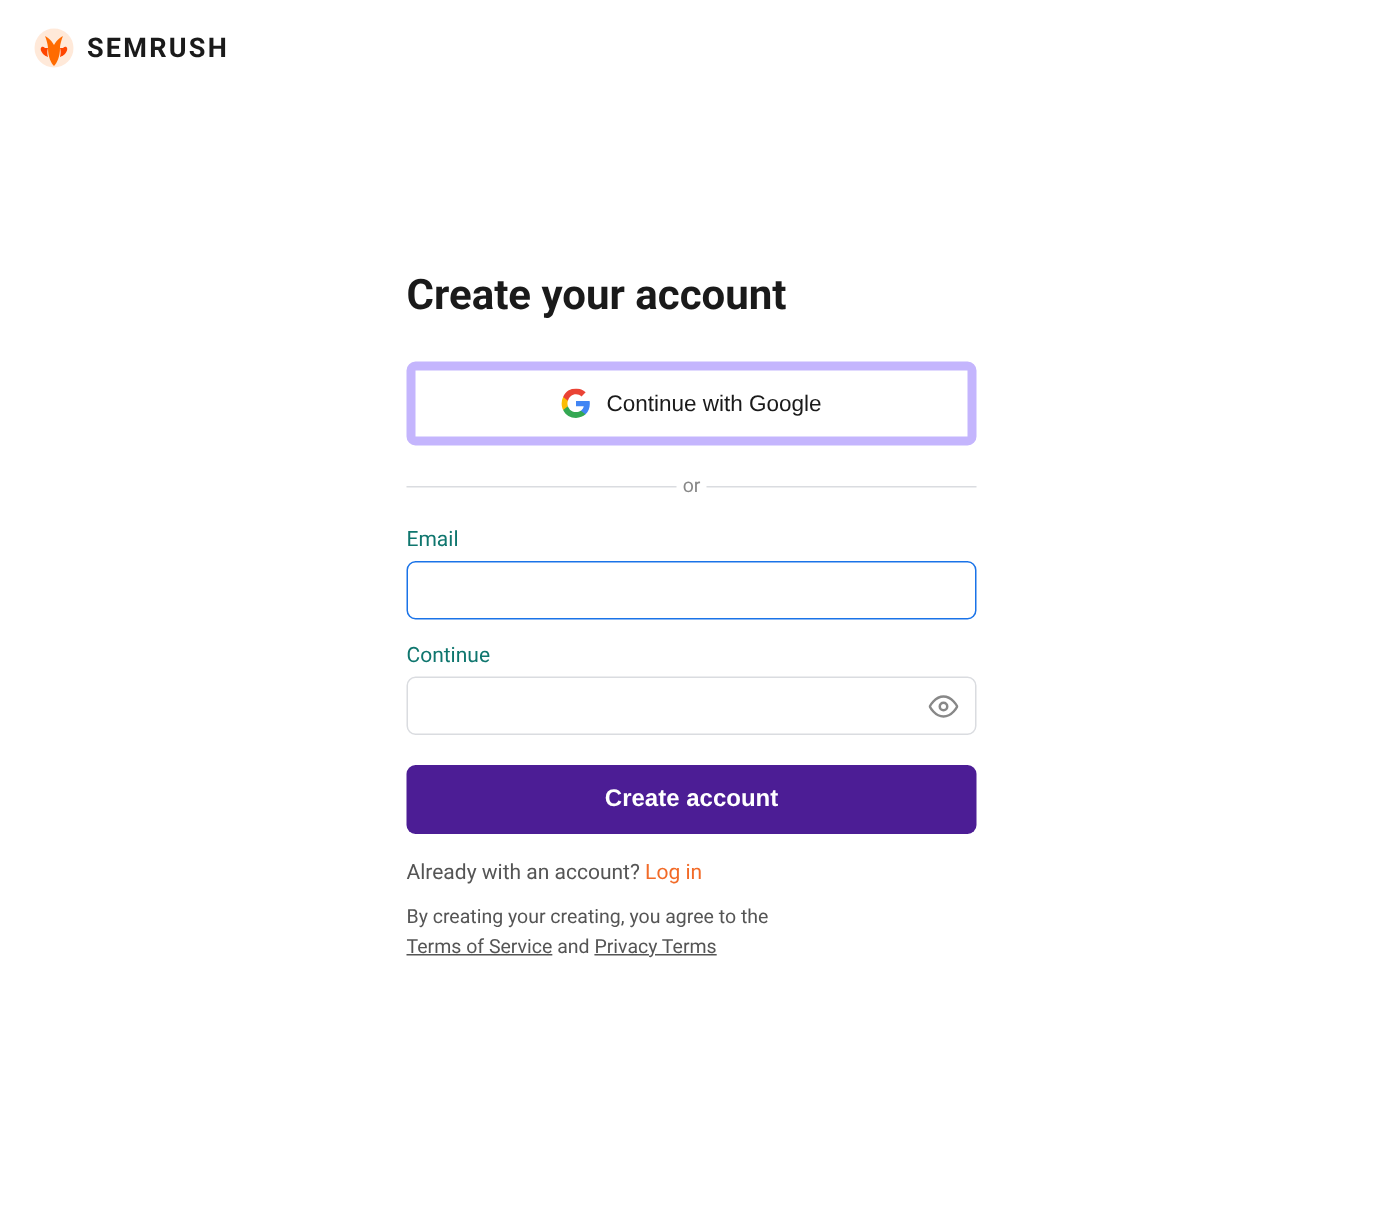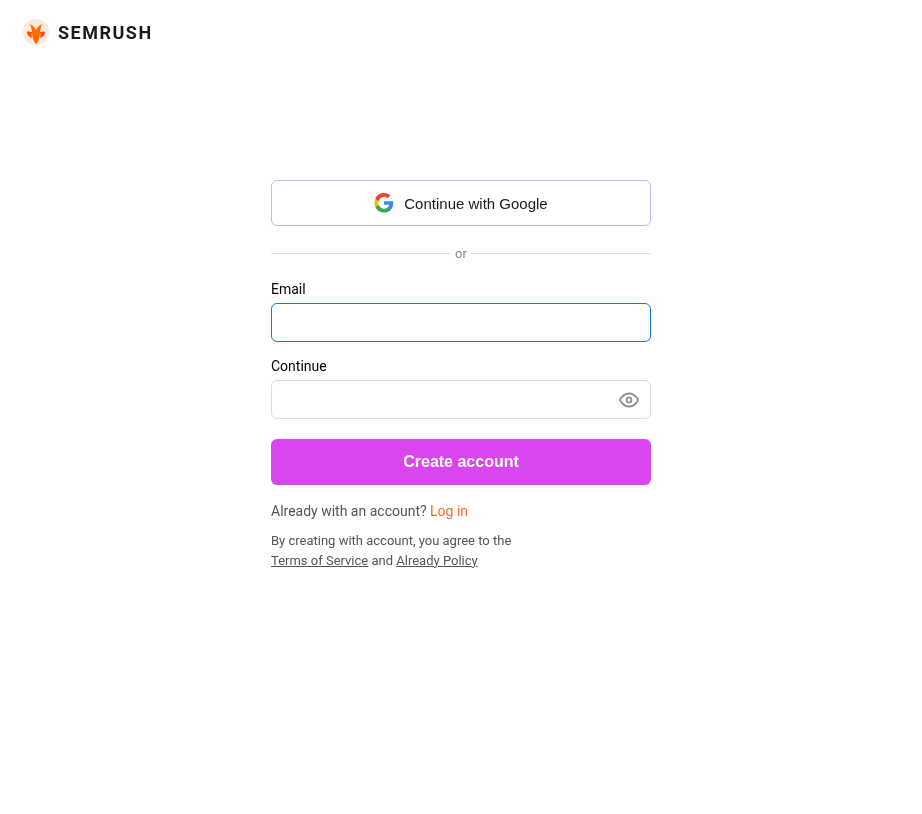--- a/index.html
+++ b/index.html
@@ -57,21 +57,21 @@
       color: #1a1a1a;
       margin-bottom: 28px;
       text-align: left;
     }
 
     .google-btn {
       display: flex;
       align-items: center;
       justify-content: center;
       gap: 10px;
-      border: 1px solid #c4b5fd;
+      border: 6px solid #c4b5fd;
       border-radius: 6px;
       padding: 12px 16px;
       background: #ffffff;
       cursor: pointer;
       font-size: 15px;
       font-weight: 500;
       color: #1a1a1a;
       width: 100%;
       transition: background 0.15s;
     }
@@ -97,21 +97,21 @@
     }
 
     .divider-text {
       font-size: 13px;
       color: #888;
       flex-shrink: 0;
     }
 
     .field-label {
       font-size: 14px;
-      color: #000000;
+      color: #0f766e;
       margin-bottom: 6px;
       font-weight: 400;
     }
 
     .input-wrapper {
       position: relative;
       margin-bottom: 16px;
     }
 
     .text-input {
@@ -139,21 +139,21 @@
       border: none;
       cursor: pointer;
       color: #888;
       padding: 0;
       display: flex;
       align-items: center;
     }
 
     .create-account-btn {
       width: 100%;
-      background: #d946ef;
+      background: #4c1d95;
       color: #ffffff;
       border: none;
       border-radius: 6px;
       padding: 14px 16px;
       font-size: 16px;
       font-weight: 600;
       cursor: pointer;
       margin-top: 4px;
       transition: background 0.15s;
     }
@@ -194,20 +194,21 @@
     <path d="M22 8 C22 8 18 10 16 14 C14 10 10 8 10 8 C10 8 12 13 12 16 C12 22 14 26 16 28 C18 26 20 22 20 16 C20 13 22 8 22 8Z" fill="#ff6b00"></path>
     <path d="M10 16 C8 14 6 16 8 19 C9 21 12 22 12 22 C12 22 11 19 12 16Z" fill="#ff4500"></path>
     <path d="M22 16 C24 14 26 16 24 19 C23 21 20 22 20 22 C20 22 21 19 20 16Z" fill="#ff4500"></path>
   </svg>
   <span class="logo-text">SEMRUSH</span>
 </div>
 
 <div class="main-container">
   <div class="form-card">
 
+    <h1 class="page-title">Create your account</h1>
 
     <button class="google-btn">
       <svg class="google-icon-svg" viewBox="0 0 48 48" xmlns="http://www.w3.org/2000/svg">
         <path fill="#4285F4" d="M46.145 24.5c0-1.542-.138-3.025-.394-4.454H24v8.421h12.434c-.536 2.896-2.165 5.348-4.612 6.995v5.814h7.469c4.372-4.027 6.854-9.956 6.854-16.776z"></path>
         <path fill="#34A853" d="M24 47c6.237 0 11.468-2.067 15.29-5.603l-7.469-5.814c-2.069 1.387-4.716 2.207-7.821 2.207-6.016 0-11.107-4.063-12.928-9.524H3.396v6.005C7.2 42.638 15.003 47 24 47z"></path>
         <path fill="#FBBC05" d="M11.072 28.266A14.956 14.956 0 0 1 10.3 24c0-1.487.256-2.932.772-4.266v-6.005H3.396A22.95 22.95 0 0 0 1 24c0 3.704.888 7.207 2.396 10.271l7.676-6.005z"></path>
         <path fill="#EA4335" d="M24 9.21c3.391 0 6.436 1.166 8.831 3.459l6.619-6.619C35.462 2.326 30.231 0 24 0 15.003 0 7.2 4.362 3.396 13.729l7.676 6.005C12.893 13.273 17.984 9.21 24 9.21z"></path>
       </svg>
       <span>Continue with Google</span>
     </button>
@@ -235,21 +236,21 @@
     </div>
 
     <button class="create-account-btn" type="submit">Create account</button>
 
     <div class="already-account">
       <span>Already with an account?</span>
       <a href="#" class="login-link">Log in</a>
     </div>
 
     <div class="terms-text">
-      <span>By creating with account, you agree to the</span>
+      <span>By creating your creating, you agree to the</span>
       <br>
       <a href="#" class="terms-link">Terms of Service</a>
       <span>and</span>
-      <a href="#" class="terms-link">Already Policy</a>
+      <a href="#" class="terms-link">Privacy Terms</a>
     </div>
 
   </div>
 </div>
 
 </body></html>

